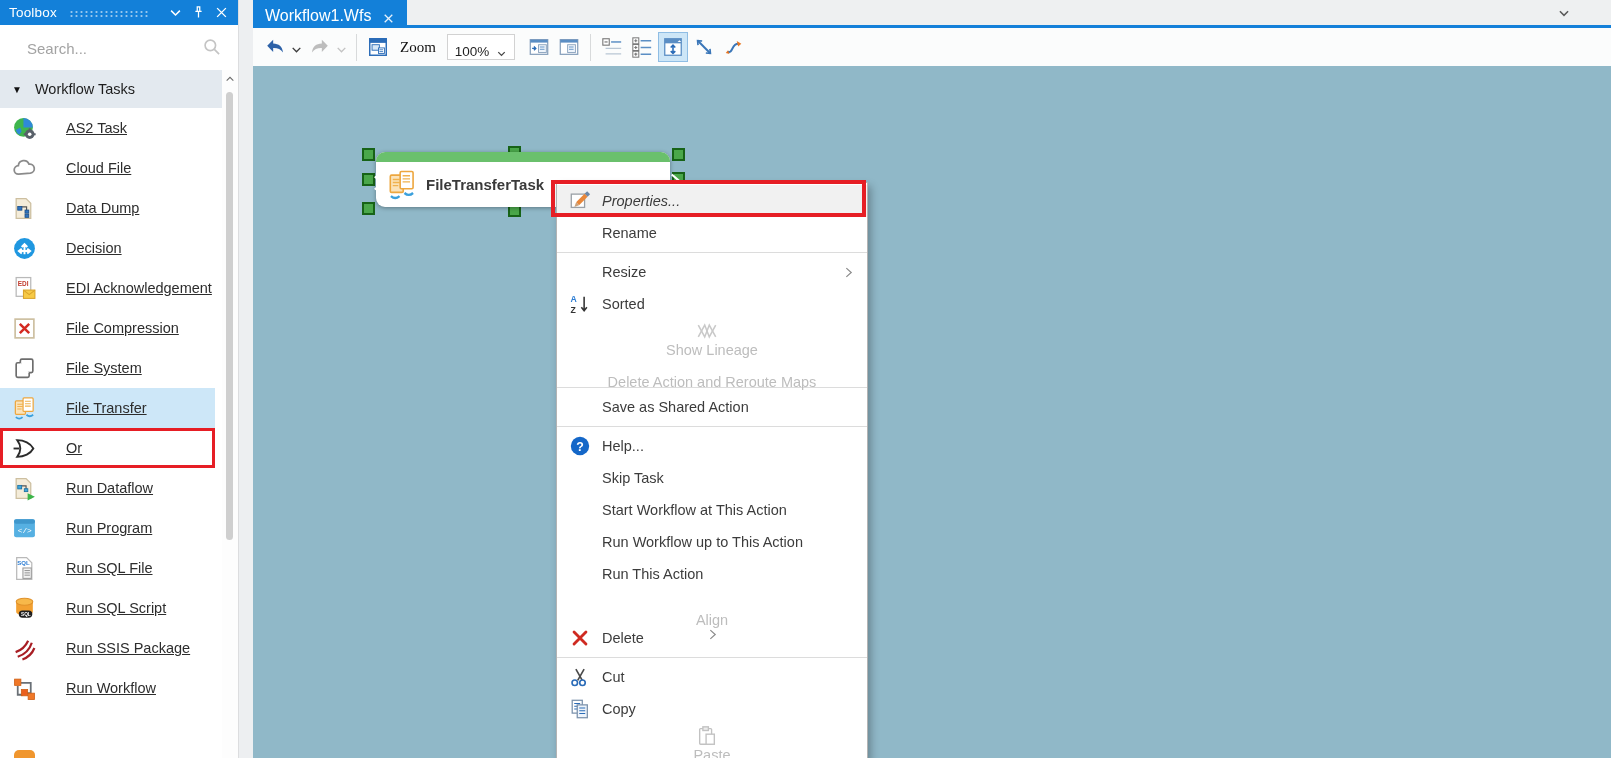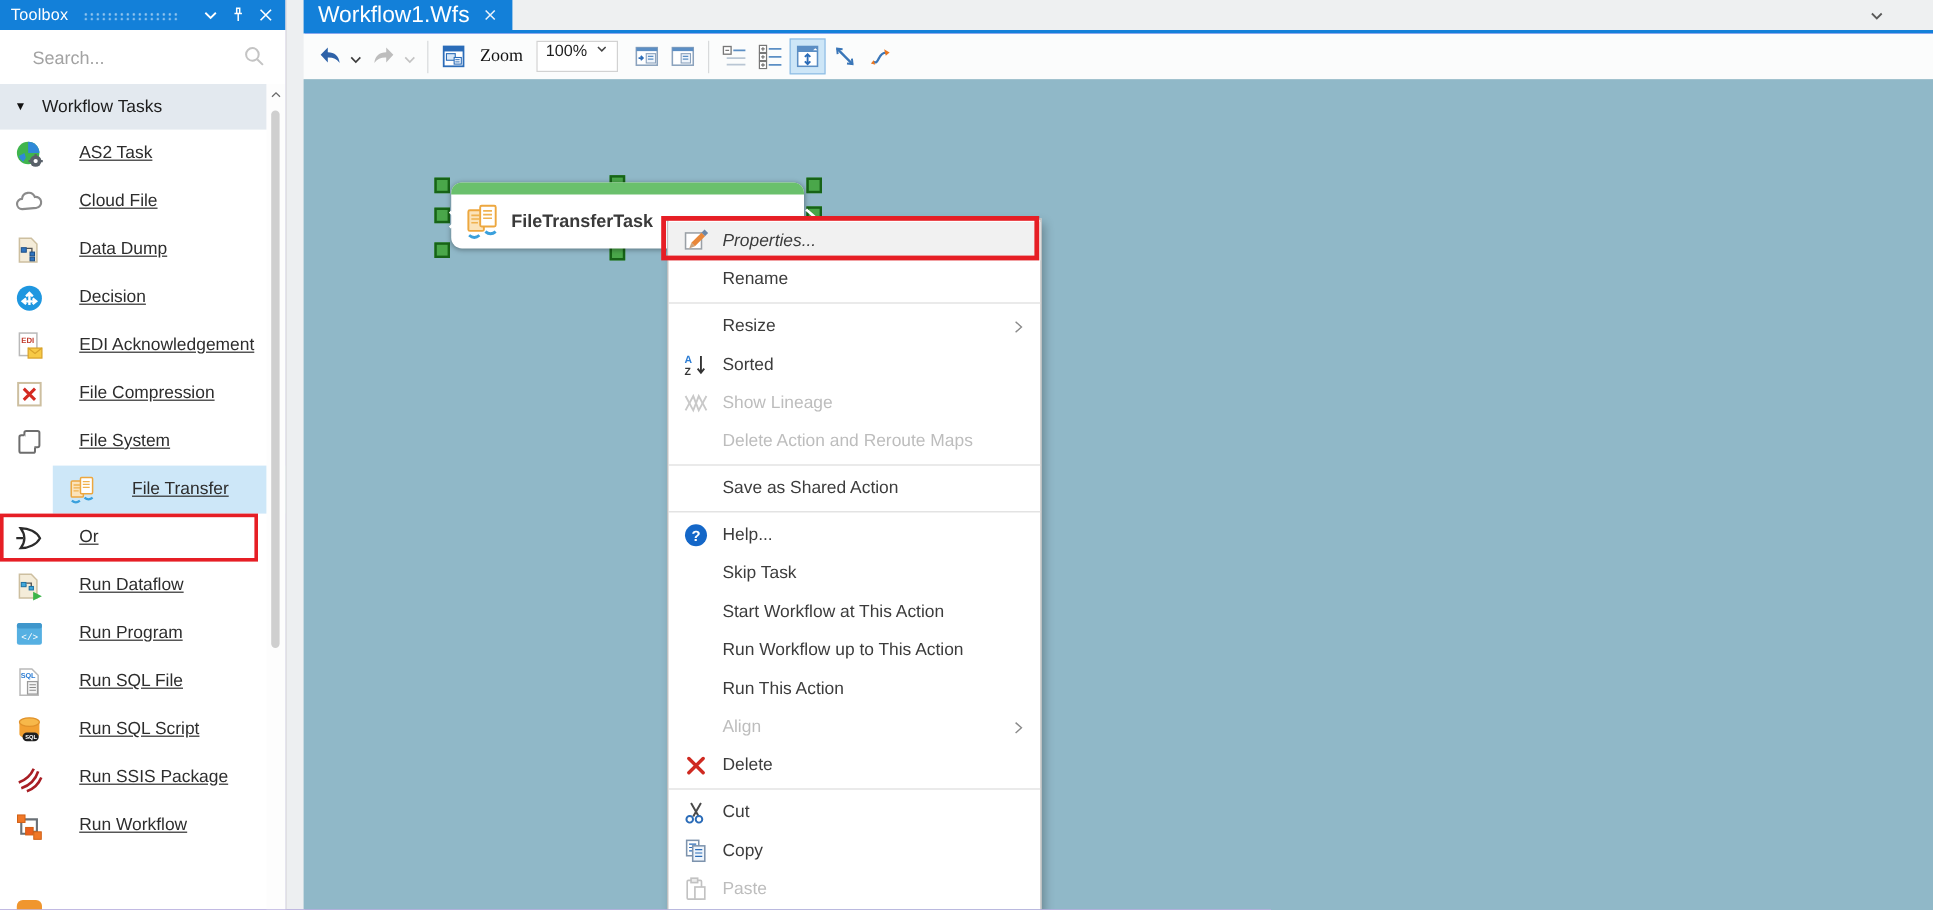--- a/index.html
+++ b/index.html
@@ -1,85 +1,85 @@
 <!DOCTYPE html>
 <html><head>
 <meta charset="utf-8">
 <style>
   * { margin:0; padding:0; box-sizing:content-box; }
   html,body { background:#d8d8d8; }
   .app {
     position:relative; width:1611px; height:758px; overflow:hidden;
-    font-family:"Liberation Sans", sans-serif; background:#8b5cf6;
+    font-family:"Liberation Sans", sans-serif; background:#f97316;
     -webkit-font-smoothing:antialiased;
   }
   svg { display:block; width:100%; height:100%; }
 
   
   .left-panel { position:absolute; left:0; top:0; width:238px; height:758px; background:#fff; }
   .tb-header { height:25px; background:#1380d9; display:flex; align-items:center; padding:0 9px; color:#fff; }
   .tb-title { font-size:13.5px; letter-spacing:.2px; }
   .tb-dots { flex:1; height:7px; margin:2px 10px 0 12px;
     background-image:radial-gradient(rgba(255,255,255,.55) 1px, transparent 1.3px);
     background-size:5px 4px; }
   .tb-hicon { width:15px; height:15px; margin-left:8px; color:#fff; }
   .search-row { position:relative; height:45px; background:#fff; }
   .search-input { position:absolute; left:27px; top:11px; width:150px; height:24px; border:0; outline:0;
     font-family:"Liberation Sans",sans-serif; font-size:15px; color:#333; background:transparent; }
   .search-input::placeholder { color:#a3a3a3; }
   .search-icon { position:absolute; right:16px; top:12px; width:20px; height:20px; }
   .group-header { height:38px; width:211px; padding-left:12px; background:#e3e9ef; display:flex; align-items:center; font-size:14.5px; color:#1d1d1d; }
   .caret { font-size:10px; color:#111; margin-right:13px; }
   .tb-item { height:40px; width:211px; padding-left:12px; display:flex; align-items:center; }
-  .tb-item.selected { background:#cde7f8; width:203px;margin-left:44px; }
+  .tb-item.selected { background:#cde7f8; width:203px; }
   .tb-icon { width:25px; height:25px; flex:none; }
   .tb-label { font-size:14.5px; color:#2d2d2d; margin-left:29px; white-space:nowrap;text-decoration:underline; }
   .ft-annotation { position:absolute; left:0; top:428px; width:209px; height:34px; border:3px solid #e61e25; pointer-events:none; }
   .partial-icon { position:absolute; left:14px; top:750px; width:21px; height:16px; background:#f0962e; border-radius:5px; }
   .sb-track { position:absolute; left:222px; top:70px; width:16px; height:688px; background:#fdfdfd; }
   .sb-up { position:absolute; left:3px; top:4px; width:10px; height:10px; color:#6a6a6a; }
   .sb-thumb { position:absolute; left:4px; top:22px; width:7px; height:448px; background:#cfcfcf; border-radius:4px; }
 
   .splitter { position:absolute; left:238px; top:0; width:15px; height:758px; background:#edeff1; border-left:1px solid #dcdddf; }
 
   
   .main { position:absolute; left:253px; top:0; width:1358px; height:758px; }
   .tab-strip { position:relative; height:25px; background:#eef0f1; display:flex; }
-  .tab { display:flex; align-items:center; padding:0 12px; background:#1380d9; color:#fff; font-size:19px; }
+  .tab { display:flex; align-items:flex-end; padding:0 12px; background:#1380d9; color:#fff; font-size:16px; }
   .tab-close { width:13px; height:13px; margin-left:11px; color:#e8f1fb; }
   .strip-chevron { position:absolute; right:40px; top:6px; width:14px; height:14px; color:#5a5a5a; }
   .accent-line { height:3px; background:#1380d9; }
   .toolbar { height:38px; background:#fbfcfc; border-bottom:1px solid #e2e4e5; display:flex; align-items:center; padding-left:7px; }
   .tbtn { height:30px; min-width:28px; display:flex; align-items:center; justify-content:center; margin:0 1px; }
   .tbtn .ticon { width:22px; height:22px; }
   .tchev { width:13px; height:13px; color:#3c3c3c; margin:4px 2px 0 0; }
   .tchev.dis { color:#c3c3c3; }
   .tsep { width:1px; height:27px; background:#d8dadb; margin:0 6px; }
   .zoom-label { font-size:15px; color:#101010; margin:0 11px 0 7px;font-family:Liberation Serif, serif; }
-  .zoom-select { width:52px; height:24px; border:1px solid #d2d2d2; background:#fff; display:flex; align-items:flex-start; justify-content:space-between; padding:0 7px; font-size:13.5px; color:#1f1f1f; margin-right:9px; }
+  .zoom-select { width:52px; height:24px; border:1px solid #d2d2d2; background:#fff; display:flex; align-items:flex-end; justify-content:space-between; padding:0 7px; font-size:13.5px; color:#1f1f1f; margin-right:9px; }
   .zoom-select .zchev { width:11px; height:11px; color:#444; }
   .tbtn.active { background:#cde6f7; border:1px solid #8fbde4; height:28px; }
 
   
   .canvas { position:absolute; left:0; top:66px; width:1358px; height:692px; background:#90b8c8; overflow:hidden; }
   .handle { position:absolute; width:9px; height:9px; background:#4aa74a; border:2px solid #176317; }
   .node { position:absolute; left:123px; top:86px; width:294px; height:55px; background:#fff; border-radius:9px; box-shadow:0 1px 4px rgba(0,0,0,.35); }
   .node-band { height:10px; background:#6ac06c; border-radius:9px 9px 0 0; }
   .node-body { height:45px; display:flex; align-items:center; padding:0 11px; }
   .node-icon { width:30px; height:32px; flex:none; }
   .node-title { font-size:15px; font-weight:bold; color:#3a3a3a; margin-left:9px; }
   .node-chevron { position:absolute; right:24px; bottom:12px; width:17px; height:14px; color:#9aa0a4; }
   .conn { position:absolute; width:13px; height:18px; }
   .conn-in { left:-4px; top:22px; }
   .conn-out { right:-12px; top:20px; }
 
   .context-menu { position:absolute; left:303px; top:116px; width:310px; background:#fff; border:1px solid #b3b3b3; box-shadow:3px 4px 8px rgba(0,0,0,.28); padding:2px 0; }
   .menu-item { height:32px; display:flex; align-items:center; padding:0 12px; font-size:14.5px; color:#3c3c3c; }
   .menu-item.hover { background:#f1f1f1;font-style:italic; }
-  .menu-item.disabled { color:#bdbdbd; }
+  .menu-item.disabled { color:#bdbdbd;flex-direction:column; }
   .mi-icon { width:22px; height:22px; margin-right:11px; flex:none; }
   .mi-label { flex:1; white-space:nowrap; }
   .mi-arrow { width:13px; height:13px; color:#8a8a8a; flex:none; }
   .menu-sep { height:1px; background:#dcdcdc; margin:3px 0; }
   .props-annotation { position:absolute; left:298px; top:114px; width:307px; height:29px; border:4px solid #e61e25; pointer-events:none; z-index:5; }
 </style>
 </head>
 <body>
 
 <div class="app">

